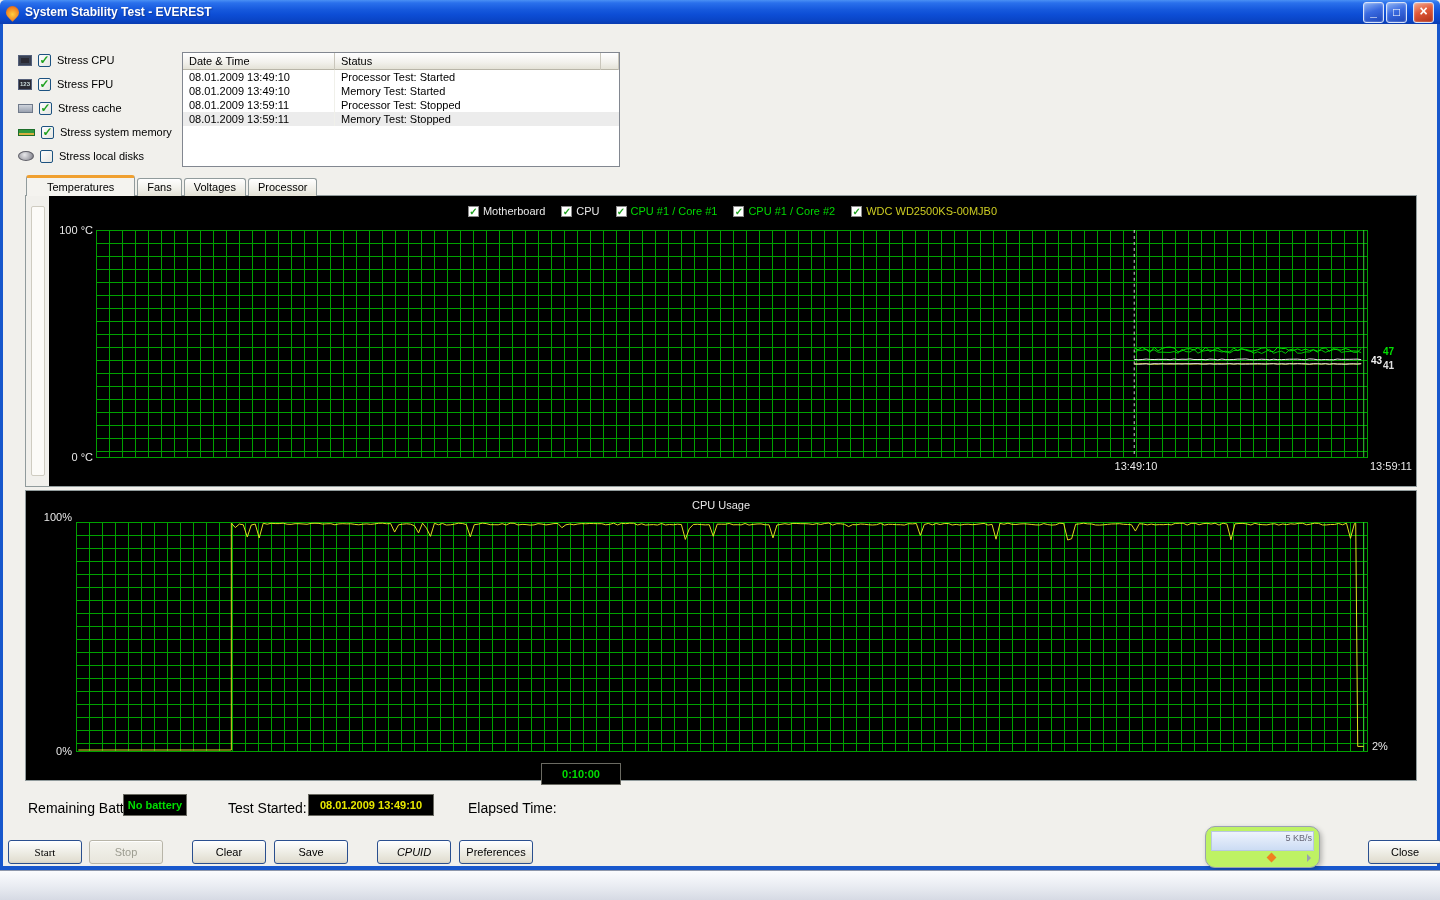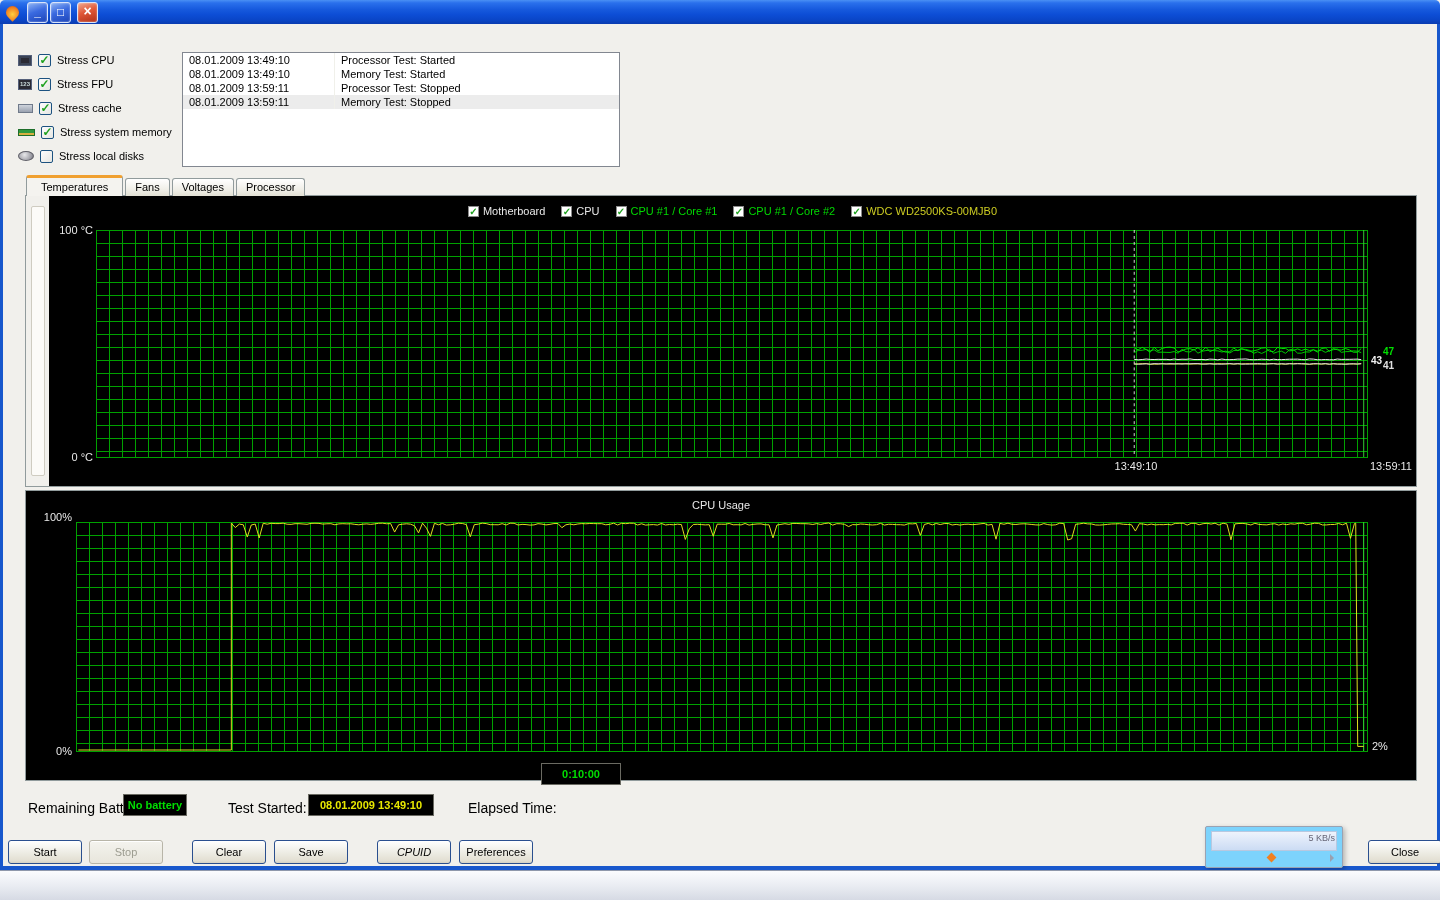--- a/index.html
+++ b/index.html
@@ -44,21 +44,21 @@
   .th0{width:152px}.th1{width:266px}.thsp{flex:1}
   .lrow{display:flex;height:14px;line-height:14px}
   .lrow.sel{background:#ececec}
   .lc0{width:152px;padding-left:6px;border-right:1px solid #f0f0ea;overflow:hidden;white-space:nowrap}
   .lc1{width:266px;padding-left:6px;overflow:hidden;white-space:nowrap}
 
   
   #tabs{position:absolute;left:26px;top:175px;height:21px;display:flex;align-items:flex-end;z-index:4}
   .tab{height:18px;padding:0 9px;border:1px solid #919b9c;border-bottom:none;border-radius:3px 3px 0 0;
     background:linear-gradient(#fff,#f0efe8 60%,#e2e0d4);margin-right:2px;line-height:17px;white-space:nowrap}
-  .tab.active{height:21px;background:#f4f3ef;border-top:3px solid #f0a030;line-height:18px;z-index:5;padding:0 14px}
+  .tab.active{height:21px;background:#f4f3ef;border-top:3px solid #f0a030;line-height:18px;z-index:5;padding:0 20px}
 
   
   #temp-panel{position:absolute;left:25px;top:195px;width:1392px;height:292px;border:1px solid #919b9c;background:#f1f0ec}
   #temp-scrollbar{position:absolute;left:5px;top:10px;width:14px;height:270px;background:#fcfbf8;border:1px solid #cfccc1;border-radius:2px}
   #temp-black{position:absolute;left:23px;top:0;right:0;bottom:0;background:#000}
   #temp-legend{position:absolute;left:0;right:0;top:9px;display:flex;justify-content:center;gap:16px;align-items:center}
   .lg-item{display:flex;align-items:center;font-size:11px;white-space:nowrap}
   .lg-cb{width:11px;height:11px;background:#fff;border:1px solid #8a8a8a;color:#1fa11f;font-size:10px;line-height:9px;
     text-align:center;font-weight:bold;margin-right:4px}
   .axlab{position:absolute;color:#e8e8e8;font-size:11px;white-space:nowrap}
@@ -94,37 +94,38 @@
   #box-start{left:308px;top:794px;width:126px}
   #box-elapsed{left:541px;top:763px;width:80px}
 
   
   .xpbtn{position:absolute;top:840px;width:74px;height:24px;border:1px solid #2a4f8f;border-radius:3px;
     background:linear-gradient(#fff,#f0efe8 45%,#e2dfd2 90%,#d6d2c4);text-align:center;line-height:22px;
     box-shadow:inset 0 1px 0 #fff;overflow:hidden;white-space:nowrap}
   .xpbtn.disabled{color:#9c9c90;border-color:#b8b5a8;background:linear-gradient(#f4f3ee,#e8e6dc)}
 
   
-  #net-popup{position:absolute;left:1205px;top:826px;width:138px;height:42px;background:#7dd3fc;border:1px solid #9aa2b2;
-    border-radius:2px;box-shadow:2px 2px 5px rgba(0,0,0,.25);z-index:6}
+  #net-popup{position:absolute;left:1205px;top:826px;width:115px;height:42px;background:#bef264;border:1px solid #9aa2b2;
+    border-radius:10px;box-shadow:2px 2px 5px rgba(0,0,0,.25);z-index:6}
   #net-popup-inner{position:absolute;left:5px;top:4px;right:5px;height:20px;background:linear-gradient(#eef3fc,#ccdcf4);border:1px solid #b8c8e0}
   #net-speed{position:absolute;right:7px;top:6px;font-size:9px;color:#667}
   #net-diamond{position:absolute;left:62px;bottom:6px;width:7px;height:7px;background:#f08020;transform:rotate(45deg)}
   #net-arrow{position:absolute;right:8px;bottom:5px;width:0;height:0;border-left:4px solid #98a0b0;
     border-top:4px solid transparent;border-bottom:4px solid transparent}
 
   
   #taskbar{position:absolute;left:0;top:870px;width:1440px;height:30px;
     background:linear-gradient(#fbfcfe,#e8ebf1 55%,#d6dae4);border-top:1px solid #8f98ab;z-index:7}
 </style>
 </head>
 <body>
 
 <div id="titlebar">
   <span id="app-icon"></span>
+  <span id="title-text">System Stability Test - EVEREST</span>
   <div class="wbtn">_</div>
   <div class="wbtn">□</div>
   <div class="wbtn closebtn">×</div>
 </div>
 
 <div id="frame-l" class="frame"></div>
 <div id="frame-r" class="frame"></div>
 <div id="frame-b" class="frame"></div>
 
 <div id="stress-list">
@@ -149,20 +150,25 @@
       <span>Stress system memory</span>
     </div>
     <div class="stress-row">
       <span class="dev icon-disk"></span>
       <span class="cb"></span>
       <span>Stress local disks</span>
     </div>
   </div>
 
 <div id="log-table">
+  <div id="log-header">
+      <div class="th th0">Date &amp; Time</div>
+      <div class="th th1">Status</div>
+      <div class="th thsp"></div>
+    </div>
   <div id="log-body">
       <div class="lrow">
         <div class="lc0">08.01.2009 13:49:10</div>
         <div class="lc1">Processor Test: Started</div>
       </div>
       <div class="lrow">
         <div class="lc0">08.01.2009 13:49:10</div>
         <div class="lc1">Memory Test: Started</div>
       </div>
       <div class="lrow">
@@ -251,21 +257,21 @@
 <span id="sb-l2" class="slabel">Test Started:</span>
 <div id="box-start" class="sbox">
   <span id="v-start" style="color: rgb(232, 232, 0);">08.01.2009 13:49:10</span>
 </div>
 <span id="sb-l3" class="slabel">Elapsed Time:</span>
 <div id="box-elapsed" class="sbox">
   <span id="v-elapsed" style="color: rgb(0, 221, 0);">0:10:00</span>
 </div>
 
 <div id="button-row">
-    <div class="xpbtn" style="left: 8px;">Start</div>
+    <div class="xpbtn" style="left: 8px; font-family: Liberation Serif, serif;">Start</div>
     <div class="xpbtn disabled" style="left: 89px;">Stop</div>
     <div class="xpbtn" style="left: 192px;">Clear</div>
     <div class="xpbtn" style="left: 274px;">Save</div>
     <div class="xpbtn" style="left: 377px; font-style: italic;">CPUID</div>
     <div class="xpbtn" style="left: 459px;">Preferences</div>
     <div class="xpbtn" style="left: 1368px;">Close</div>
   </div>
 
 <div id="net-popup">
   <div id="net-popup-inner"></div>

